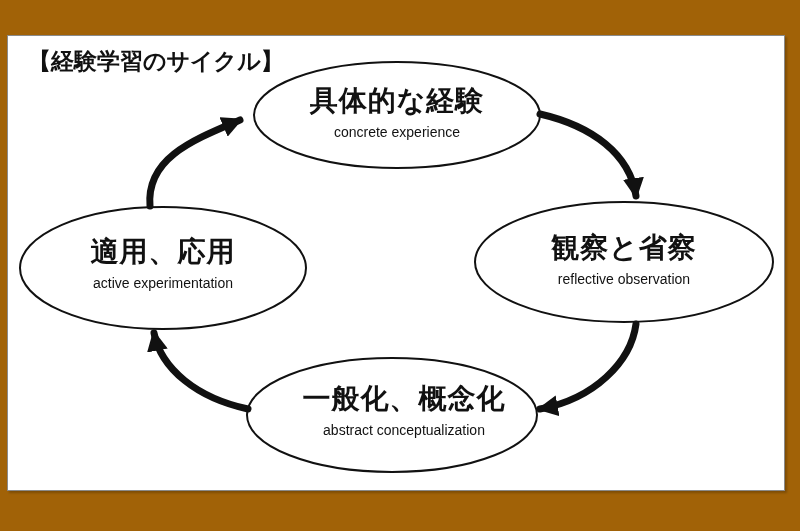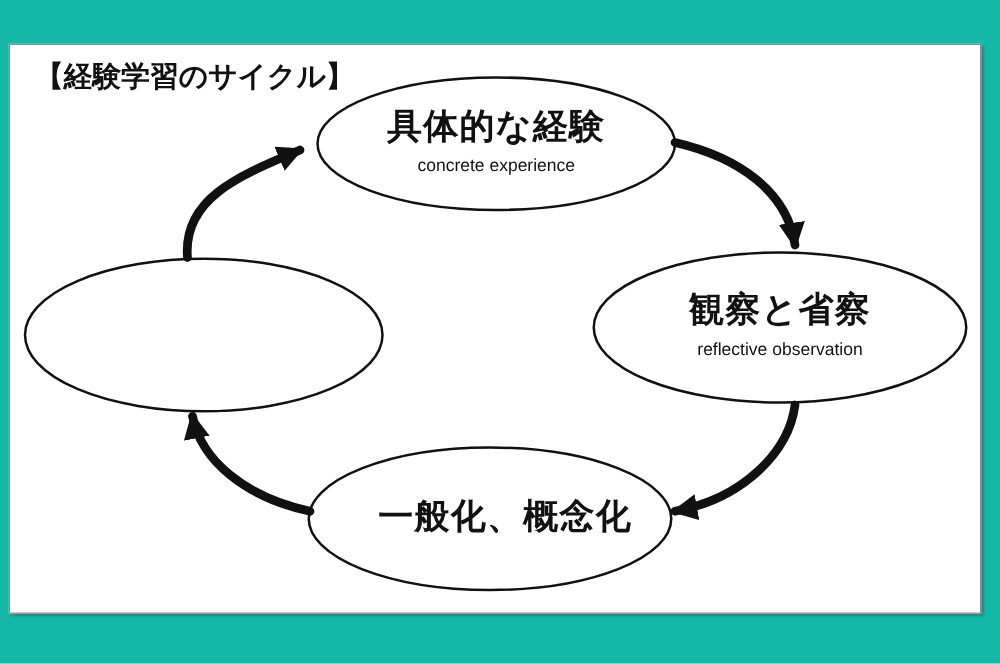--- a/index.html
+++ b/index.html
@@ -4,21 +4,21 @@
 <style>
   html, body {
     margin: 0;
     padding: 0;
     background: #ffffff;
   }
   .canvas {
     position: relative;
     width: 800px;
     height: 531px;
-    background: #14b8a6;
+    background: #a16207;
     overflow: hidden;
     font-family: "Liberation Sans", "DejaVu Sans", sans-serif;
     color: #111111;
   }
   .frame {
     position: absolute;
     left: 7px;
     top: 35px;
     width: 776px;
     height: 454px;
@@ -99,16 +99,21 @@
     <div class="en">concrete experience</div>
   </div>
 
   <div class="node" style="left:475px; top:202px; width:298px; height:120px;">
     <div class="jp">観察と省察</div>
     <div class="en">reflective observation</div>
   </div>
 
   <div class="node" style="left:259px; top:358px; width:290px; height:110px;">
     <div class="jp">一般化、概念化</div>
+    <div class="en">abstract conceptualization</div>
   </div>
 
+  <div class="node" style="left:20px; top:207px; width:286px; height:118px;">
+    <div class="jp">適用、応用</div>
+    <div class="en">active experimentation</div>
+  </div>
 
 </div>
 
 </body></html>

